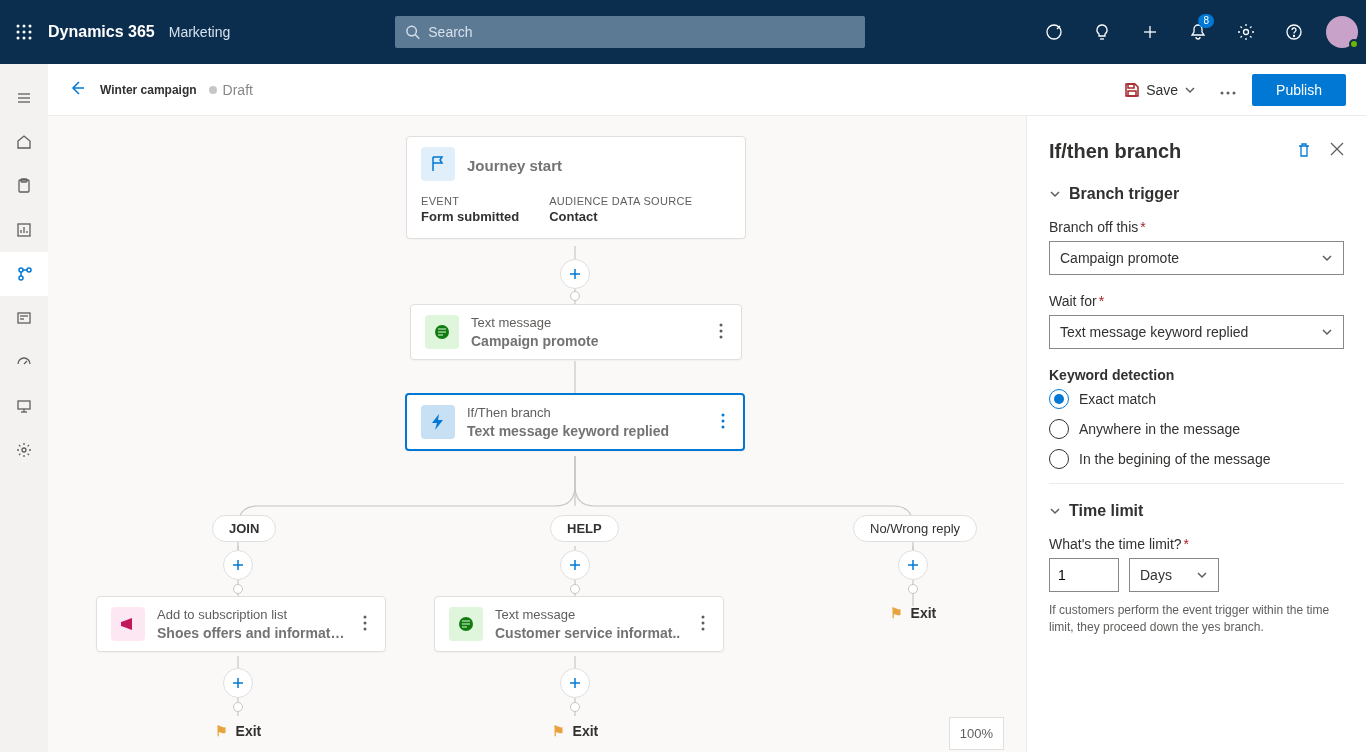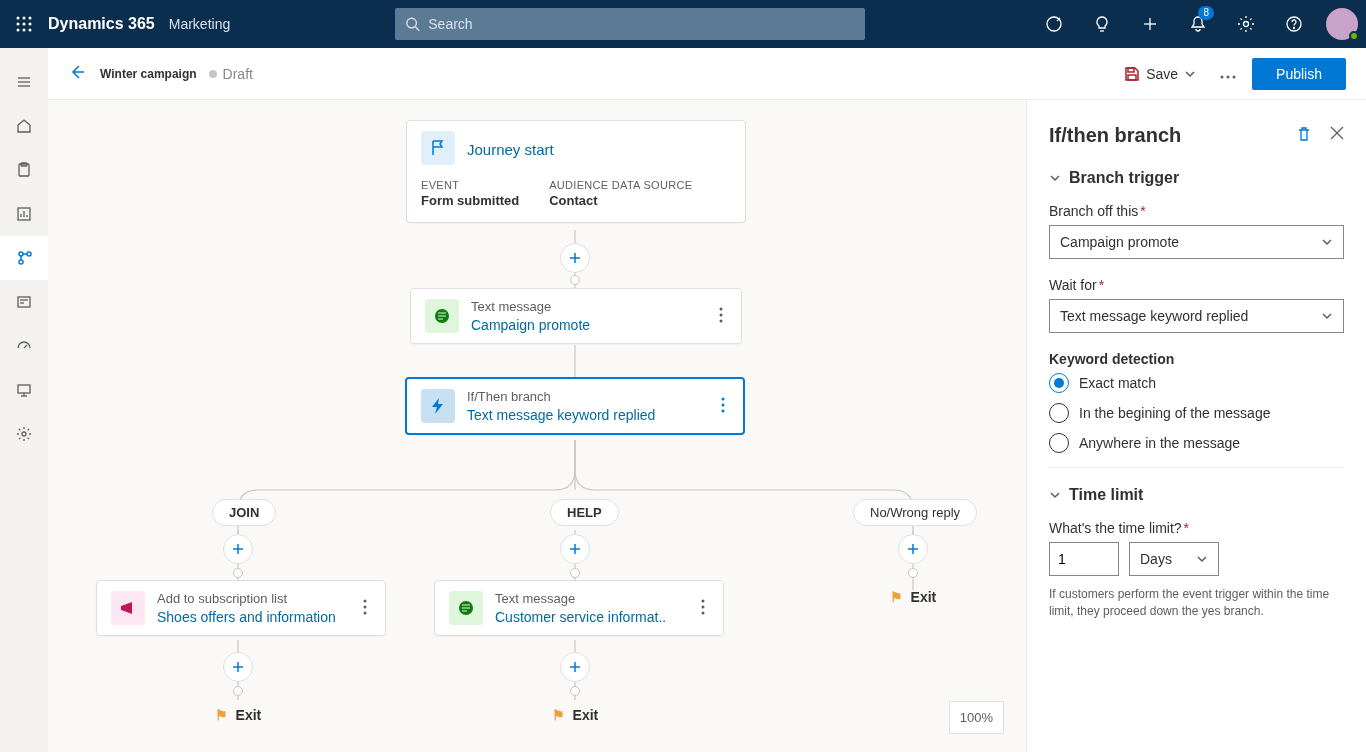--- a/index.html
+++ b/index.html
@@ -1,19 +1,19 @@
 <!DOCTYPE html>
 <html><head>
 <meta charset="utf-8">
 <style>
   * { box-sizing: border-box; margin: 0; padding: 0; }
   body { font-family: "Segoe UI", Arial, sans-serif; font-size: 14px; color: #323130; background: #fff; width: 1366px; height: 752px; overflow: hidden; }
   
   
-  .topnav { height: 48px; background: #0b2e4f; display: flex; align-items: center; color: #fff; }
+  .topnav { height: 64px; background: #0b2e4f; display: flex; align-items: center; color: #fff; }
   .waffle { width: 48px; height: 48px; display: flex; align-items: center; justify-content: center; cursor: pointer; }
   .brand { font-weight: 600; font-size: 16px; margin-right: 14px; }
   .area { font-size: 14px; color: #d6e1ec; }
   .search-wrap { flex: 1; display: flex; justify-content: center; }
   .search { width: 470px; height: 32px; background: #5d7a95; border-radius: 2px; display: flex; align-items: center; padding: 0 10px; color: #d6e1ec; }
   .search svg { margin-right: 8px; }
   .search input { background: transparent; border: none; outline: none; color: #fff; font-size: 14px; width: 100%; }
   .search input::placeholder { color: #d6e1ec; }
   .topicons { display: flex; align-items: center; height: 48px; }
   .topicon { width: 48px; height: 48px; display: flex; align-items: center; justify-content: center; cursor: pointer; position: relative; }
@@ -48,21 +48,21 @@
 
   .node { position: absolute; background: #fff; border: 1px solid #e1dfdd; border-radius: 4px; box-shadow: 0 1px 2px rgba(0,0,0,0.04); }
   .node.selected { border: 2px solid #0078d4; }
   .node-header { display: flex; align-items: center; padding: 10px 14px; gap: 12px; }
   .nicon { width: 34px; height: 34px; border-radius: 4px; display:flex; align-items:center; justify-content:center; flex-shrink:0; }
   .nicon.blue-soft { background: #e1effa; color:#0078d4; }
   .nicon.blue-sel { background: #c7e0f4; color:#0078d4; }
   .nicon.green { background: #dff6dd; color:#107c10; }
   .nicon.pink { background: #fde7f2; color:#c2185b; }
   .ntitle-sm { font-size: 13px; color: #605e5c; line-height: 1.2; }
-  .ntitle-lg { font-size: 14px; font-weight: 400; color: #0369a1; margin-top: 2px; white-space: nowrap; overflow:hidden; text-overflow:ellipsis; }
+  .ntitle-lg { font-size: 14px; font-weight: 700; color: #737373; margin-top: 2px; white-space: nowrap; overflow:hidden; text-overflow:ellipsis; }
   .nmore { margin-left: auto; color: #605e5c; cursor: pointer; padding: 4px; }
 
   .start-body { padding: 4px 14px 14px 14px; display: flex; gap: 30px; }
   .kv-lbl { font-size: 11px; color: #605e5c; letter-spacing: 0.3px; }
   .kv-val { font-size: 13px; font-weight: 600; margin-top: 2px; }
 
   .plus-btn { position:absolute; width:30px; height:30px; background:#fff; border:1px solid #e1dfdd; border-radius:50%; display:flex; align-items:center; justify-content:center; color:#0078d4; cursor:pointer; }
   .stub { position:absolute; width:10px; height:10px; background:#fff; border:1px solid #c8c6c4; border-radius:50%; }
 
   .pill { position:absolute; background:#fff; border:1px solid #e1dfdd; border-radius:16px; padding: 5px 16px; font-size:13px; font-weight:600; }
@@ -498,25 +498,25 @@
         </div>
 
         <div class="field-lbl" style="font-weight:600">Keyword detection</div>
         <div class="radio-group">
           <div class="radio checked">
               <div class="radio-circ"></div>
               <span>Exact match</span>
             </div>
           <div class="radio">
               <div class="radio-circ"></div>
-              <span>In the begining of the message</span>
+              <span>Anywhere in the message</span>
             </div>
           <div class="radio">
               <div class="radio-circ"></div>
-              <span>Anywhere in the message</span>
+              <span>In the begining of the message</span>
             </div>
         </div>
 
         <div class="divider"></div>
 
         <div class="section-h">
           <svg class="chev" width="12" height="12" fill="none" stroke="currentColor" stroke-width="1.5">
               <path d="M2 4l4 4 4-4"></path>
             </svg>
           <span>Time limit</span>

